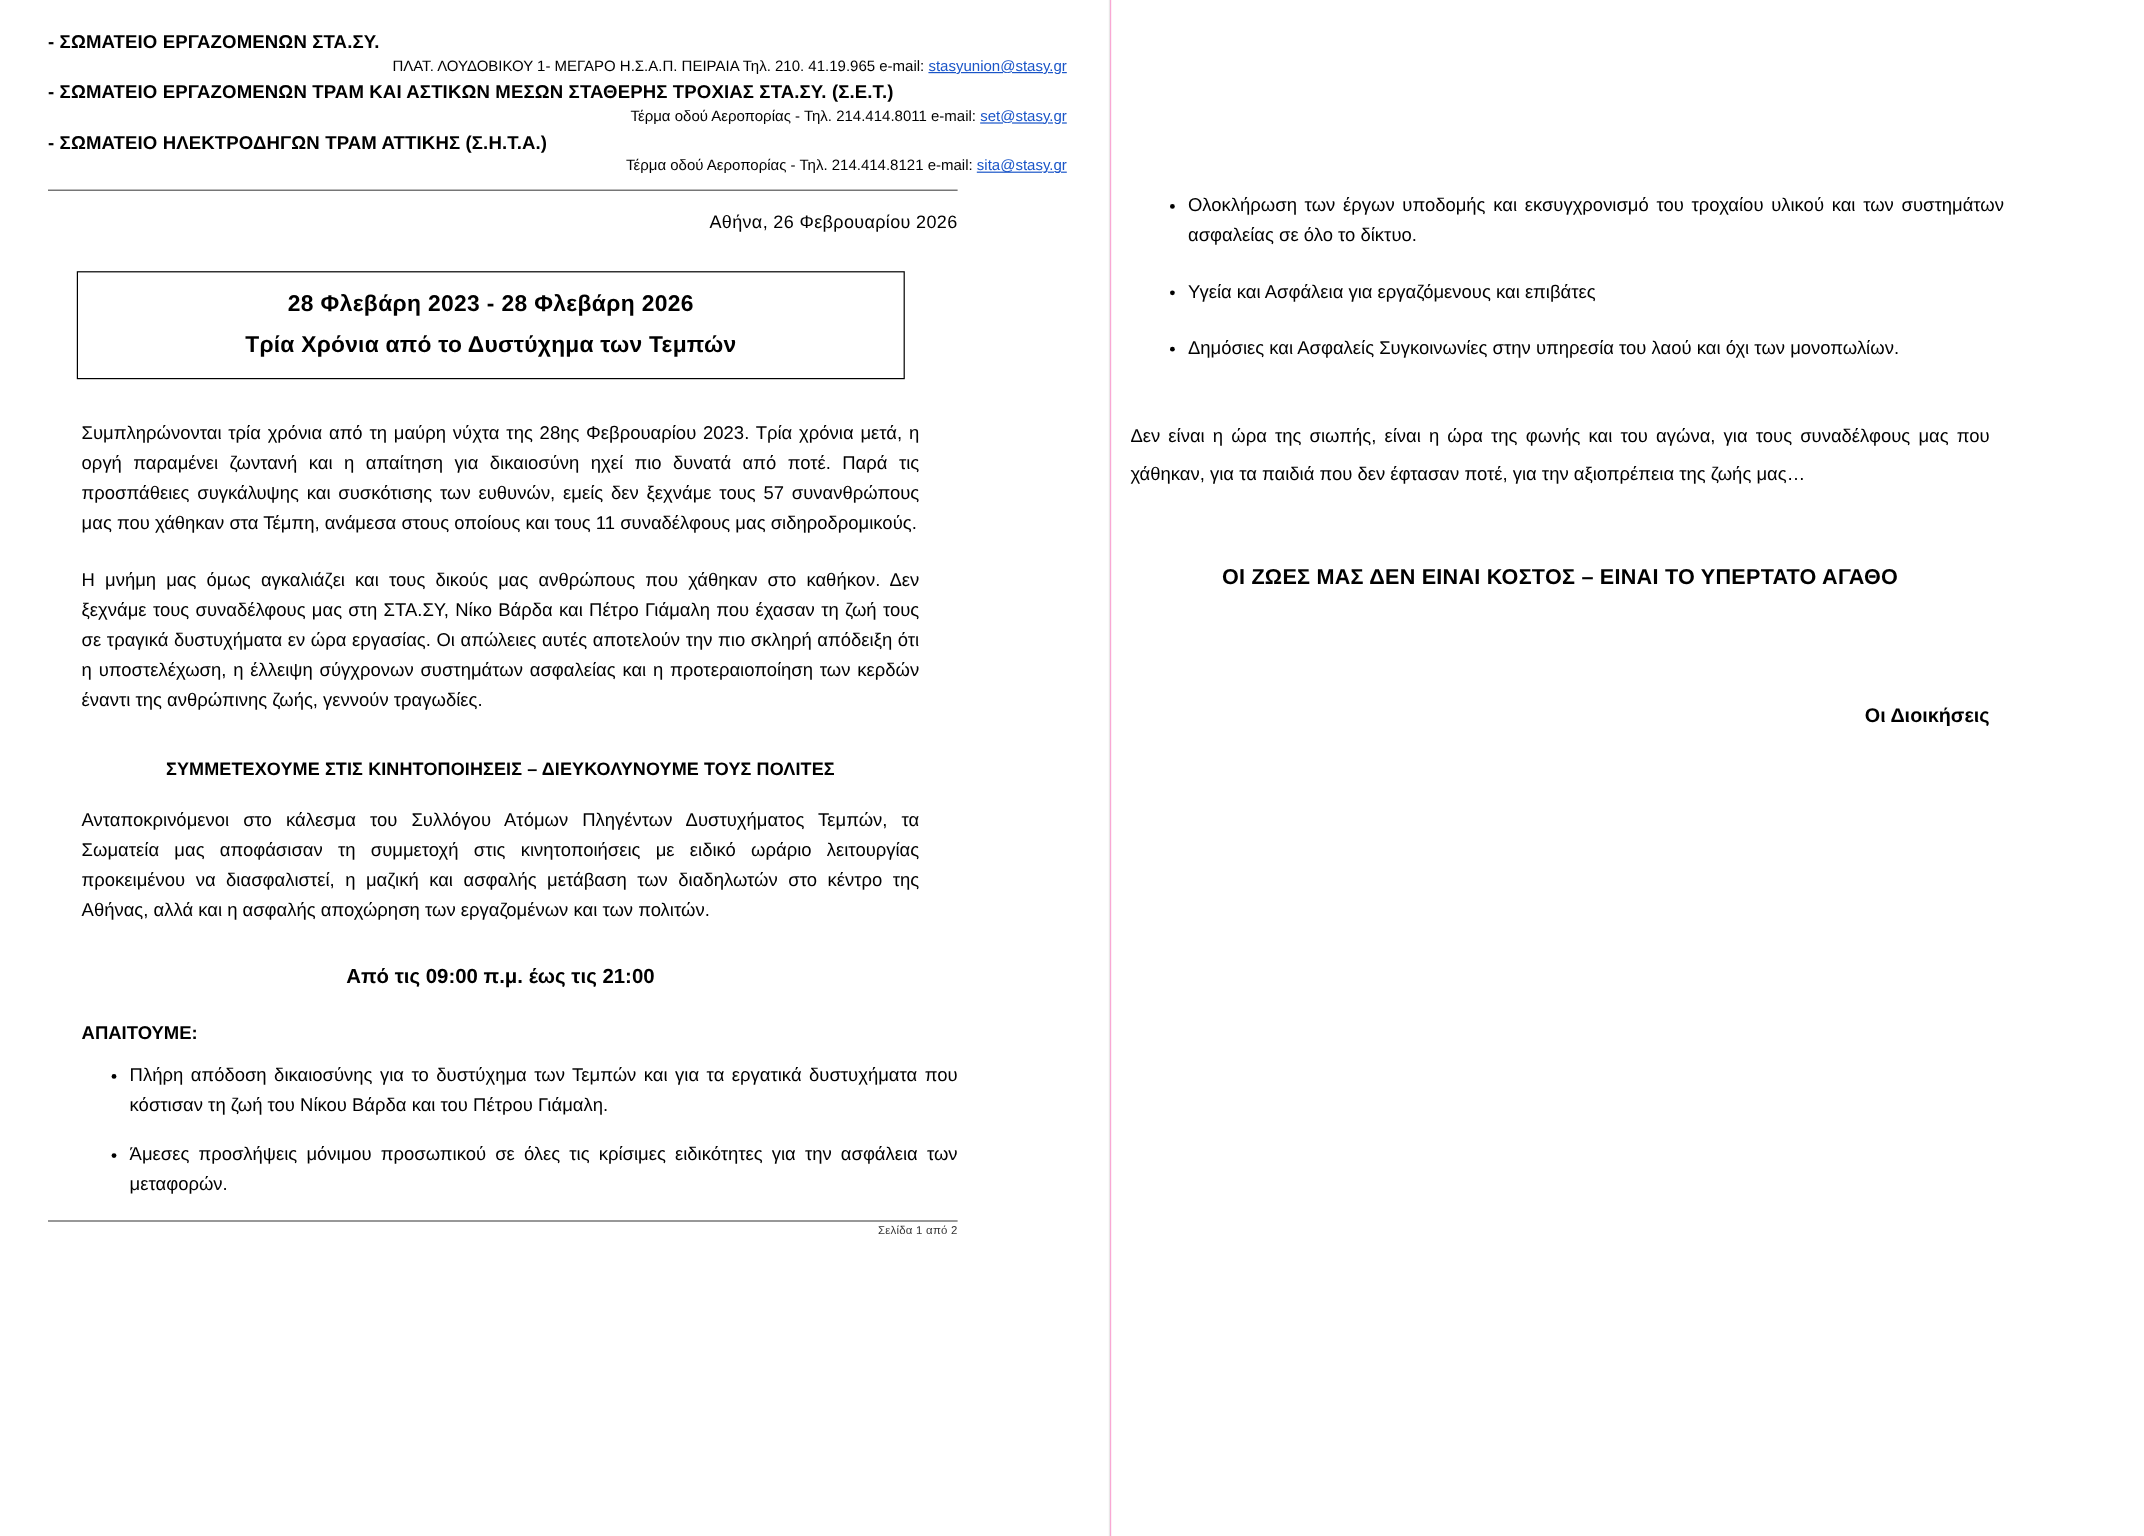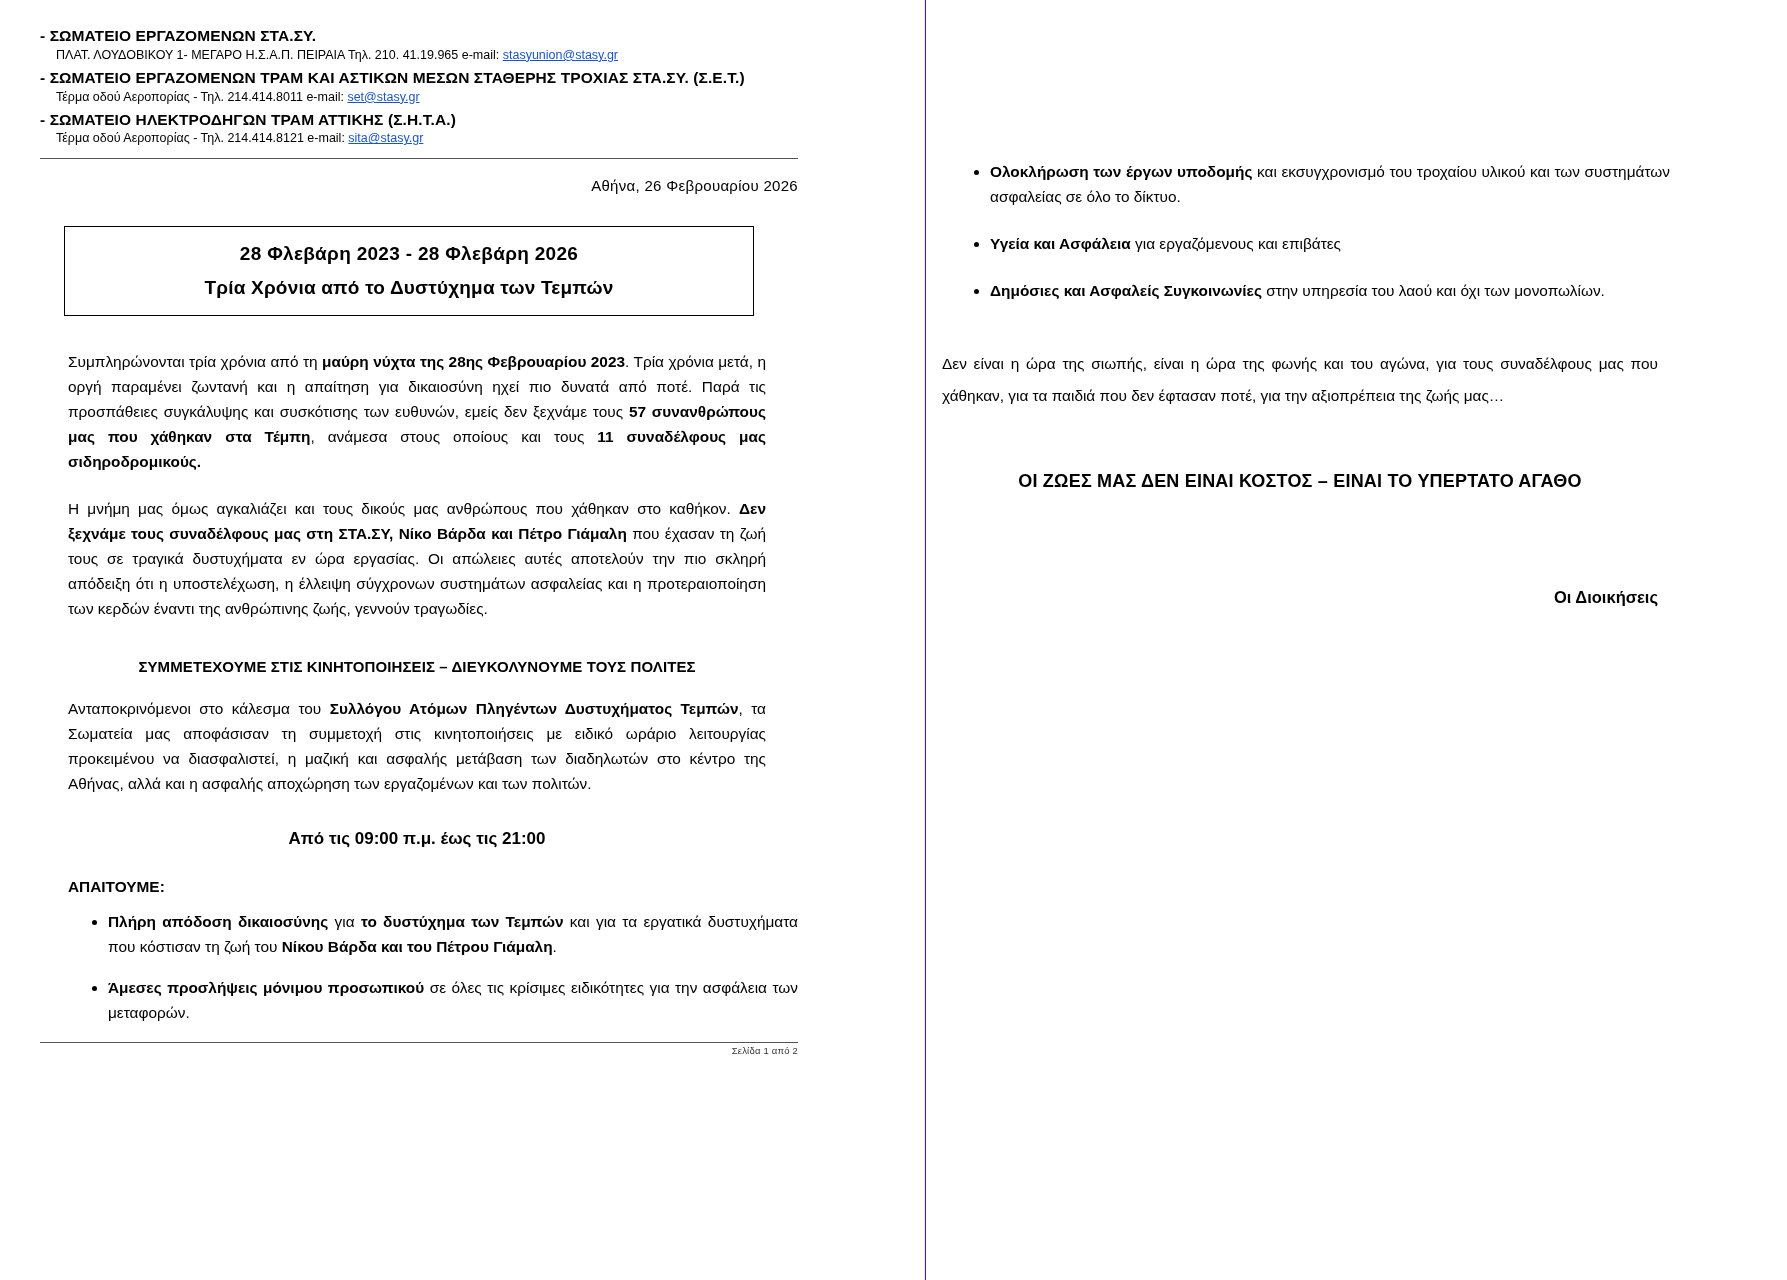--- a/index.html
+++ b/index.html
@@ -11,21 +11,21 @@
     height: 1280px;
     overflow: hidden;
     font-family: "Liberation Sans", sans-serif;
     color: #000000;
   }
 
   .page {
     position: relative;
     width: 1787px;
     height: 1280px;
-    background: #4c1d95;
+    background: #f9a8d4;
   }
 
   
   .col-left {
     position: absolute;
     left: 0px;
     top: 0px;
     width: 925px;
     height: 1280px;
     box-sizing: border-box;
@@ -53,20 +53,21 @@
     font-size: 15.5px;
     font-weight: bold;
     letter-spacing: 0.1px;
     margin: 0 0 1px 0;
     white-space: nowrap;
   }
   .lh-sub {
     font-size: 12.5px;
     margin: 0 0 5px 16px;
     white-space: nowrap;
+    text-align: right;
   }
   .lh-sub a, .mail-link {
     color: #1a55c8;
     text-decoration: underline;
   }
 
   .hr-top {
     border: 0;
     border-top: 1px solid #555;
     margin: 12px 0 0 0;
@@ -220,21 +221,21 @@
 
   .signature {
     width: 716px;
     margin-left: 6px;
     margin-top: 96px;
     text-align: right;
     font-size: 16.5px;
     font-weight: bold;
   }
 
-  b, strong { font-weight: bold; }
+  b, strong { font-weight: normal; }
 </style>
 </head>
 <body>
 
 <div class="page">
 
   <div class="col-left">
 
     <div class="letterhead">
 

